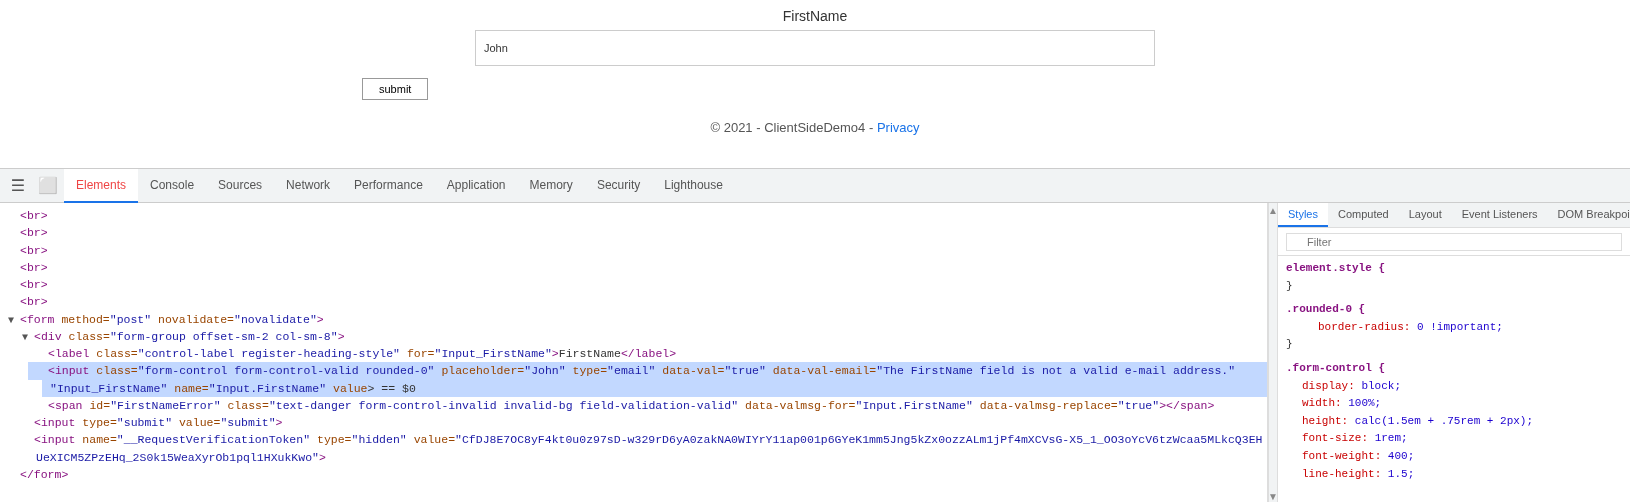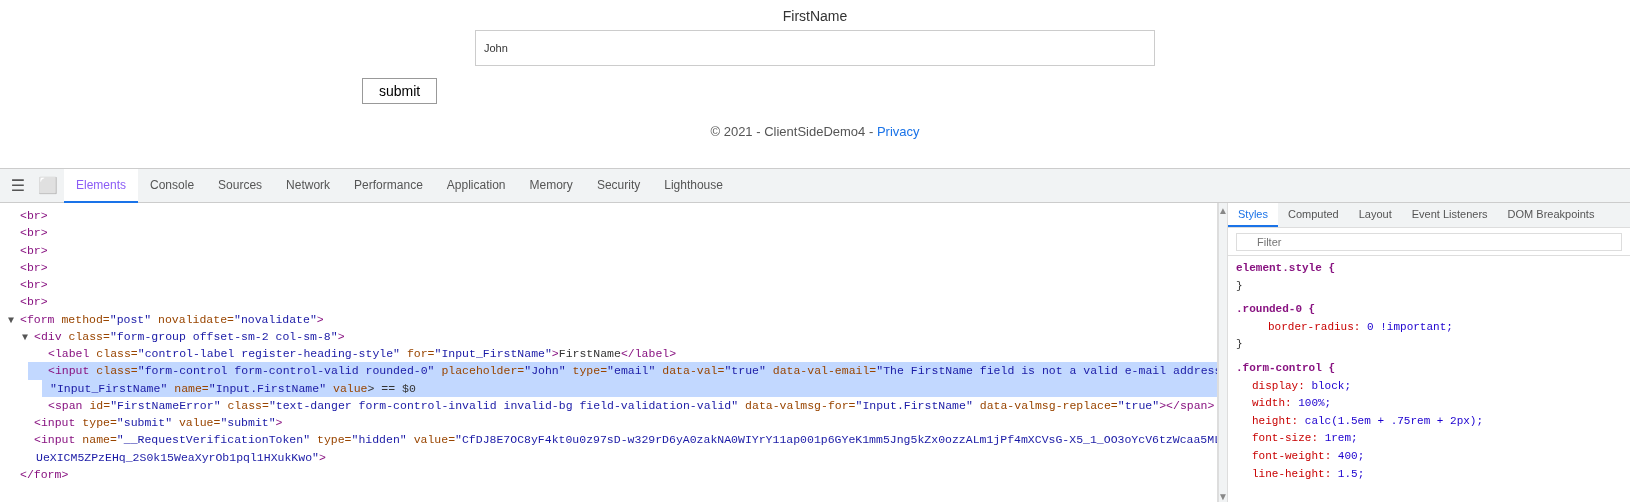--- a/index.html
+++ b/index.html
@@ -26,21 +26,21 @@
       border: 1px solid #ccc;
       padding: 4px 8px;
       font-size: 11px;
       color: #333;
     }
     .submit-btn {
       margin-top: 12px;
       padding: 4px 16px;
       border: 1px solid #999;
       background: #fff;
-      font-size: 14px;
+      font-size: 11px;
       cursor: pointer;
       align-self: flex-start;
       margin-left: 362px;
     }
     .footer-text {
       margin-top: 20px;
       font-size: 13px;
       color: #555;
       text-align: center;
     }
@@ -84,21 +84,21 @@
       font-size: 12px;
       color: #555;
       cursor: pointer;
       height: 34px;
       display: flex;
       align-items: center;
       border-bottom: 2px solid transparent;
       white-space: nowrap;
     }
     .devtools-tab.active {
-      color: #8b5cf6;
+      color: #ef4444;
       border-bottom: 2px solid #1a73e8;
       background: #fff;
     }
 
     
     .devtools-body {
       display: flex;
       flex: 1;
       overflow: hidden;
     }
@@ -128,21 +128,21 @@
     .text-content { color: #333; }
     .indent1 { margin-left: 14px; }
     .indent2 { margin-left: 28px; }
     .indent3 { margin-left: 42px; }
     .triangle { display: inline-block; width: 12px; font-size: 10px; color: #555; }
     .triangle.open::before { content: '▼'; }
     .triangle.empty::before { content: ''; }
 
     
     .styles-panel {
-      width: 402px;
+      width: 352px;
       display: flex;
       flex-direction: column;
       overflow: hidden;
       flex-shrink: 0;
     }
     .styles-tabs {
       display: flex;
       border-bottom: 1px solid #ddd;
       background: #f1f3f4;
       font-size: 11px;

